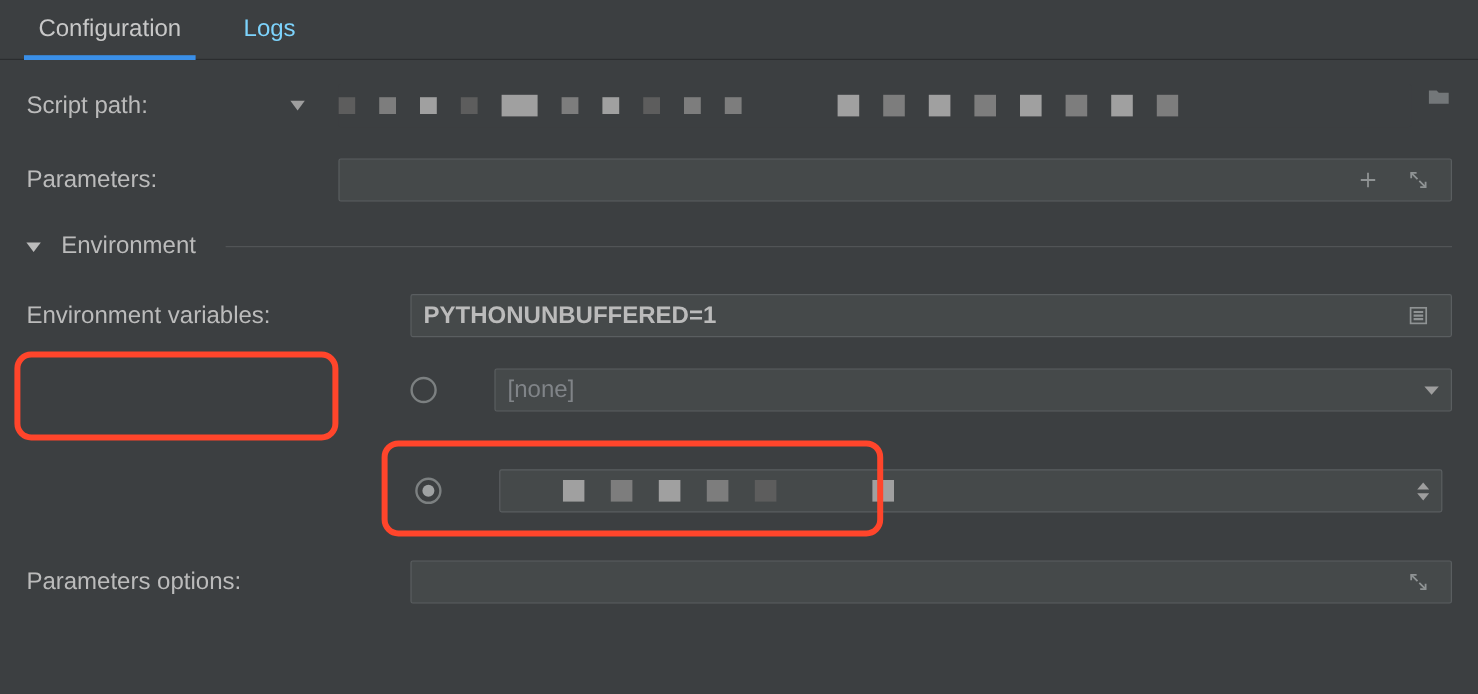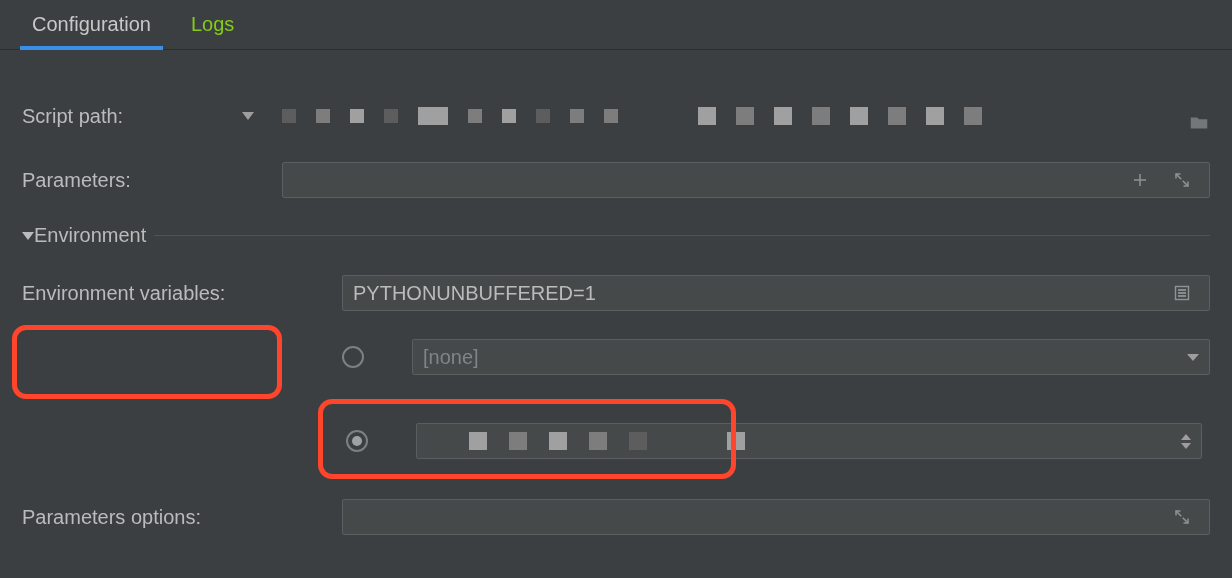--- a/index.html
+++ b/index.html
@@ -10,27 +10,27 @@
     font-family: -apple-system, BlinkMacSystemFont, "Segoe UI", sans-serif;
     font-size: 20px;
     color: #bbbbbb;
     overflow: hidden;
   }
   .panel { padding: 0 0 20px 0; }
 
   
   .tabs {
     display: flex;
-    gap: 0;
+    gap: 12px;
     border-bottom: 1px solid #2b2d2f;
     padding: 0 12px;
   }
   .tab {
     padding: 13px 20px 13px 20px;
-    color: #84cc16;
+    color: #7dd3fc;
     cursor: pointer;
     position: relative;
     font-size: 20px;
   }
   .tab.active {
     color: #c8c8c8;
   }
   .tab.active::after {
     content: "";
     position: absolute;
@@ -40,21 +40,20 @@
     height: 4px;
     background: #3a8fe8;
   }
 
   .content { padding: 20px 22px 8px 22px; }
 
   .row {
     display: flex;
     align-items: center;
     margin-bottom: 26px;
-    margin-top: 28px;
   }
 
   .label {
     width: 260px;
     min-width: 260px;
     display: flex;
     align-items: center;
     gap: 10px;
     padding-right: 10px;
   }
@@ -65,22 +64,23 @@
     border-left: 6px solid transparent;
     border-right: 6px solid transparent;
     border-top: 8px solid #9e9e9e;
     margin-left: auto;
     margin-right: 18px;
   }
 
   .field-wrap {
     flex: 1;
     display: flex;
-    align-items: flex-end;
+    align-items: flex-start;
     position: relative;
+    font-weight: bold;
   }
 
   .text-field {
     flex: 1;
     height: 36px;
     background: #45494a;
     border: 1px solid #5a5e60;
     border-radius: 2px;
     color: #bbbbbb;
     padding: 4px 10px;
@@ -113,21 +113,21 @@
     width: 22px;
     height: 22px;
   }
 
   .icon-btn-group { display:flex; gap:14px; margin-left:auto; padding-right:6px; align-items:center;}
 
   
   .section-header {
     display: flex;
     align-items: center;
-    gap: 0;
+    gap: 17px;
     margin: 20px 0 28px 0;
   }
   .section-caret {
     width: 0; height: 0;
     border-left: 6px solid transparent;
     border-right: 6px solid transparent;
     border-top: 8px solid #bbbbbb;
   }
   .section-title {
     color: #bbbbbb;

